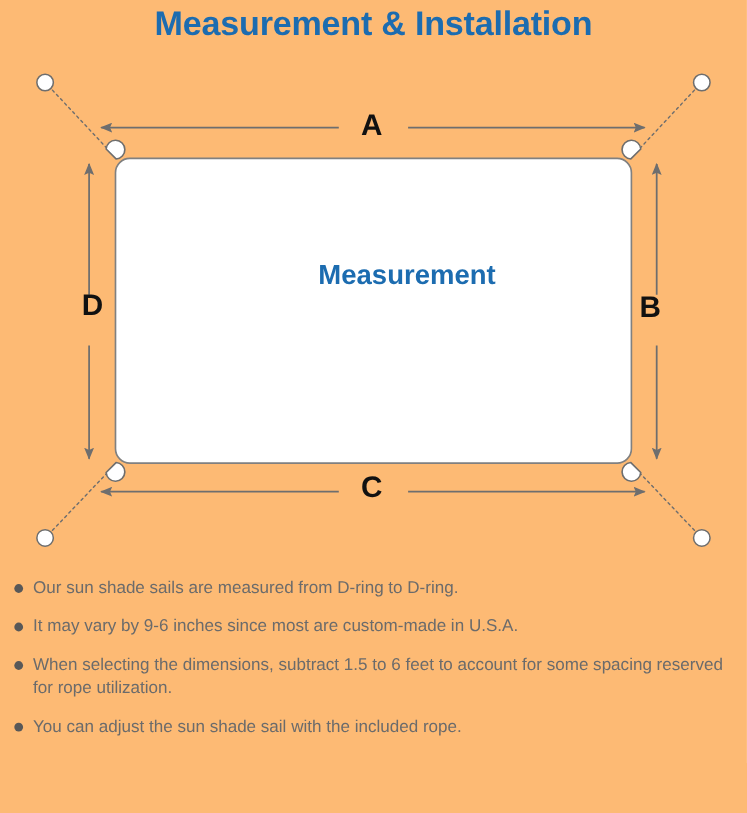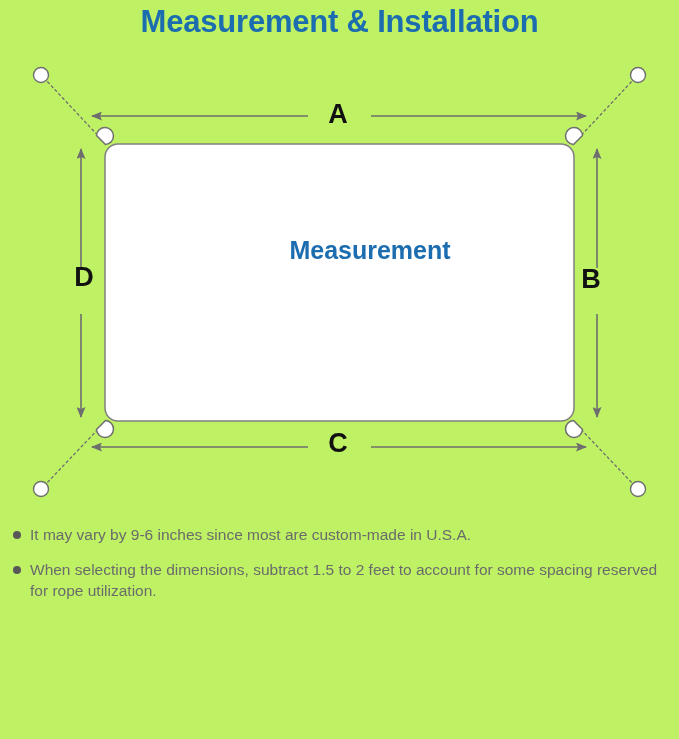--- a/index.html
+++ b/index.html
@@ -12,21 +12,21 @@
     height: 739px;
     font-family: "Liberation Sans", sans-serif;
     overflow: hidden;
     position: relative;
   }
 
   #page {
     position: relative;
     width: 679px;
     height: 739px;
-    background: #bef264;
+    background: #fdba74;
   }
 
   
   .title {
     position: absolute;
     left: 0;
     top: 0;
     width: 679px;
     height: 46px;
     line-height: 44px;
@@ -180,28 +180,36 @@
     <div class="center-title">Measurement</div>
   </div>
 
   <div class="dim-letter dim-a">A</div>
   <div class="dim-letter dim-b">B</div>
   <div class="dim-letter dim-c">C</div>
   <div class="dim-letter dim-d">D</div>
 
   <div class="notes">
 
+    <div class="note">
+      <span class="dot"></span>
+      <span>Our sun shade sails are measured from D-ring to D-ring.</span>
+    </div>
 
     <div class="note">
       <span class="dot"></span>
       <span>It may vary by 9-6 inches since most are custom-made in U.S.A.</span>
     </div>
 
     <div class="note">
       <span class="dot"></span>
-      <span>When selecting the dimensions, subtract 1.5 to 2 feet to account for some spacing reserved for rope utilization.</span>
-    </div>
-
+      <span>When selecting the dimensions, subtract 1.5 to 6 feet to account for some spacing reserved for rope utilization.</span>
+    </div>
+
+    <div class="note">
+      <span class="dot"></span>
+      <span>You can adjust the sun shade sail with the included rope.</span>
+    </div>
 
 
   </div>
 
 </div>
 
 </body></html>

